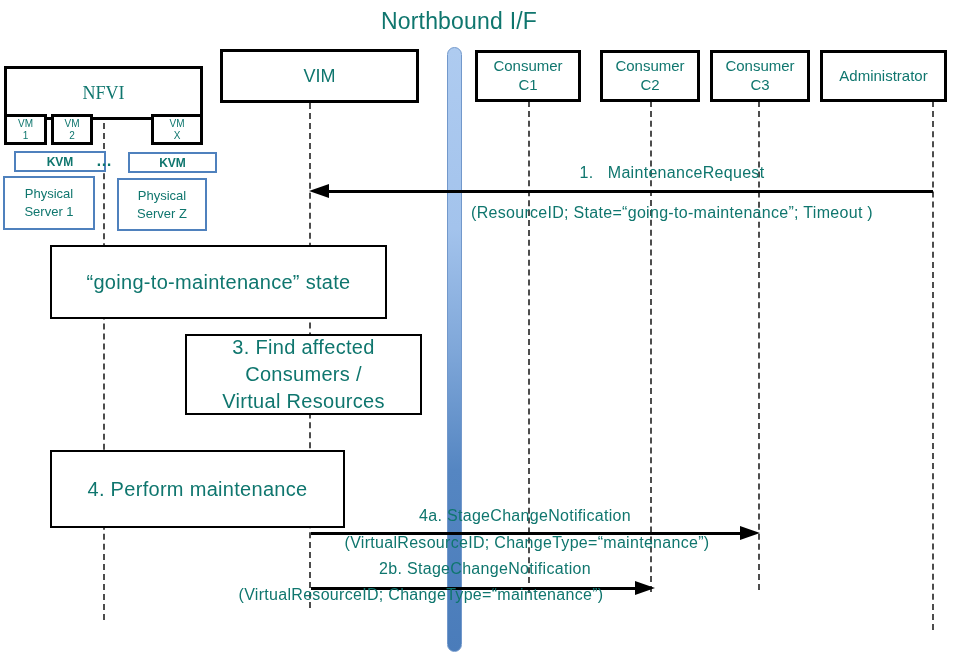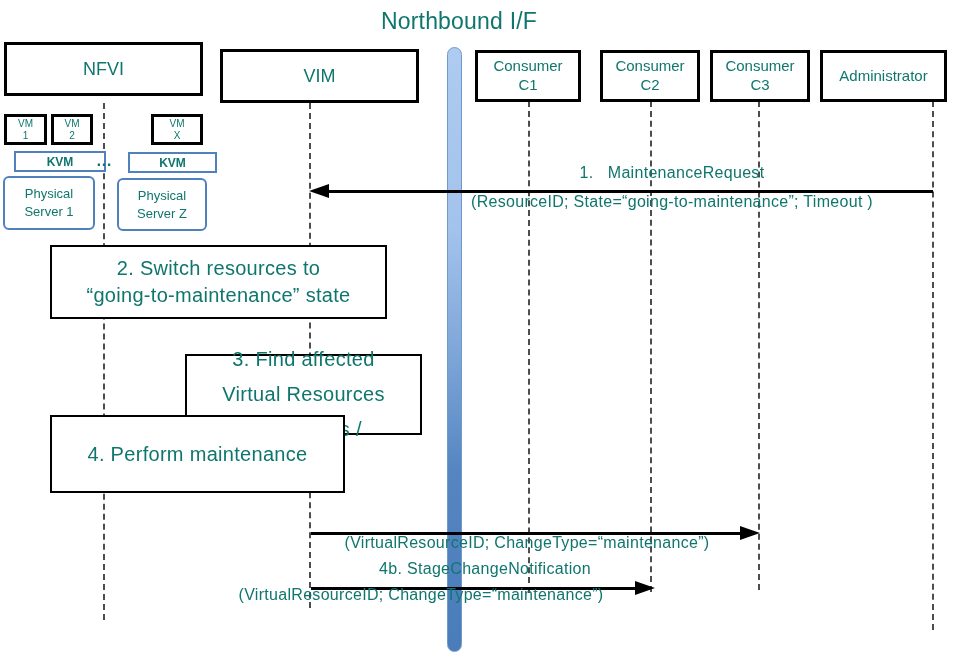--- a/index.html
+++ b/index.html
@@ -49,39 +49,39 @@
   .mlabel{
     position:absolute;transform:translateX(-50%);z-index:5;
     font-size:16px;letter-spacing:0.3px;white-space:pre;
   }
   .title{
     position:absolute;transform:translateX(-50%);z-index:3;
     font-size:23px;letter-spacing:0.2px;white-space:pre;
   }
   .dots{position:absolute;z-index:3;font-size:16px;font-weight:bold;letter-spacing:1px;}
   .kvm{font-size:12px;font-weight:600;margin-left:11px;}
-  .ps{font-size:13px;line-height:1.35;border-radius:6px;}
+  .ps{font-size:13px;line-height:1.35;}
 </style>
 </head>
 <body>
 
 <div id="stage">
 
   <div class="title" style="left:459px;top:8px;">Northbound I/F</div>
 
   <div class="lifeline" style="left:103px;top:103px;height:517px;"></div>
   <div class="lifeline" style="left:309px;top:103px;height:505px;"></div>
   <div class="lifeline" style="left:528px;top:101px;height:492px;"></div>
   <div class="lifeline" style="left:650px;top:101px;height:491px;"></div>
   <div class="lifeline" style="left:758px;top:101px;height:489px;"></div>
   <div class="lifeline" style="left:932px;top:101px;height:529px;"></div>
 
   <div class="bar"></div>
 
-  <div class="hdrbox big" style="left:4px;top:42px;width:193px;height:48px;">
+  <div class="hdrbox big" style="left:4px;top:66px;width:193px;height:48px;font-family:Liberation Serif, serif;">
     <span>NFVI</span>
   </div>
   <div class="hdrbox big" style="left:220px;top:49px;width:193px;height:48px;">
     <span>VIM</span>
   </div>
   <div class="hdrbox small" style="left:475px;top:50px;width:100px;height:46px;">
     <span>Consumer</span>
     <span>C1</span>
   </div>
   <div class="hdrbox small" style="left:600px;top:50px;width:94px;height:46px;">
@@ -118,39 +118,39 @@
   <div class="bluebox ps" style="left:3px;top:176px;width:88px;height:50px;">
     <span>Physical</span>
     <span>Server 1</span>
   </div>
   <div class="bluebox ps" style="left:117px;top:178px;width:86px;height:49px;">
     <span>Physical</span>
     <span>Server Z</span>
   </div>
 
   <div class="stepbox" style="left:50px;top:245px;width:333px;height:70px;">
-    <span>2. Switch resources to</span>
     <span>“going-to-maintenance” state</span>
   </div>
-  <div class="stepbox" style="left:185px;top:354px;width:233px;height:77px;gap:8px;">
+  <div class="stepbox" style="left:185px;top:334px;width:233px;height:77px;">
     <span>3. Find affected</span>
+    <span>Consumers /</span>
     <span>Virtual Resources</span>
-    <span>Consumers /</span>
   </div>
-  <div class="stepbox" style="left:50px;top:415px;width:291px;height:74px;">
+  <div class="stepbox" style="left:50px;top:450px;width:291px;height:74px;">
     <span>4. Perform maintenance</span>
   </div>
 
   <div class="arrowline" style="left:320px;top:190px;width:613px;"></div>
   <div class="ahead-l" style="left:309px;top:184px;"></div>
   <div class="mlabel" style="left:672px;top:164px;">1.   MaintenanceRequest</div>
-  <div class="mlabel" style="left:672px;top:193px;text-align:center;">(ResourceID; State=“going-to-maintenance”; Timeout )</div>
+  <div class="mlabel" style="left:672px;top:204px;text-align:center;">(ResourceID; State=“going-to-maintenance”; Timeout )</div>
 
   <div class="arrowline" style="left:311px;top:532px;width:434px;"></div>
   <div class="ahead-r" style="left:740px;top:526px;"></div>
+  <div class="mlabel" style="left:525px;top:507px;">4a. StageChangeNotification</div>
   <div class="mlabel" style="left:527px;top:534px;">(VirtualResourceID; ChangeType=“maintenance”)</div>
 
   <div class="arrowline" style="left:311px;top:587px;width:326px;"></div>
   <div class="ahead-r" style="left:635px;top:581px;"></div>
-  <div class="mlabel" style="left:485px;top:560px;">4b. StageChangeNotification</div>
+  <div class="mlabel" style="left:485px;top:560px;">2b. StageChangeNotification</div>
   <div class="mlabel" style="left:421px;top:586px;">(VirtualResourceID; ChangeType=“maintenance”)</div>
 
 </div>
 
 </body></html>

